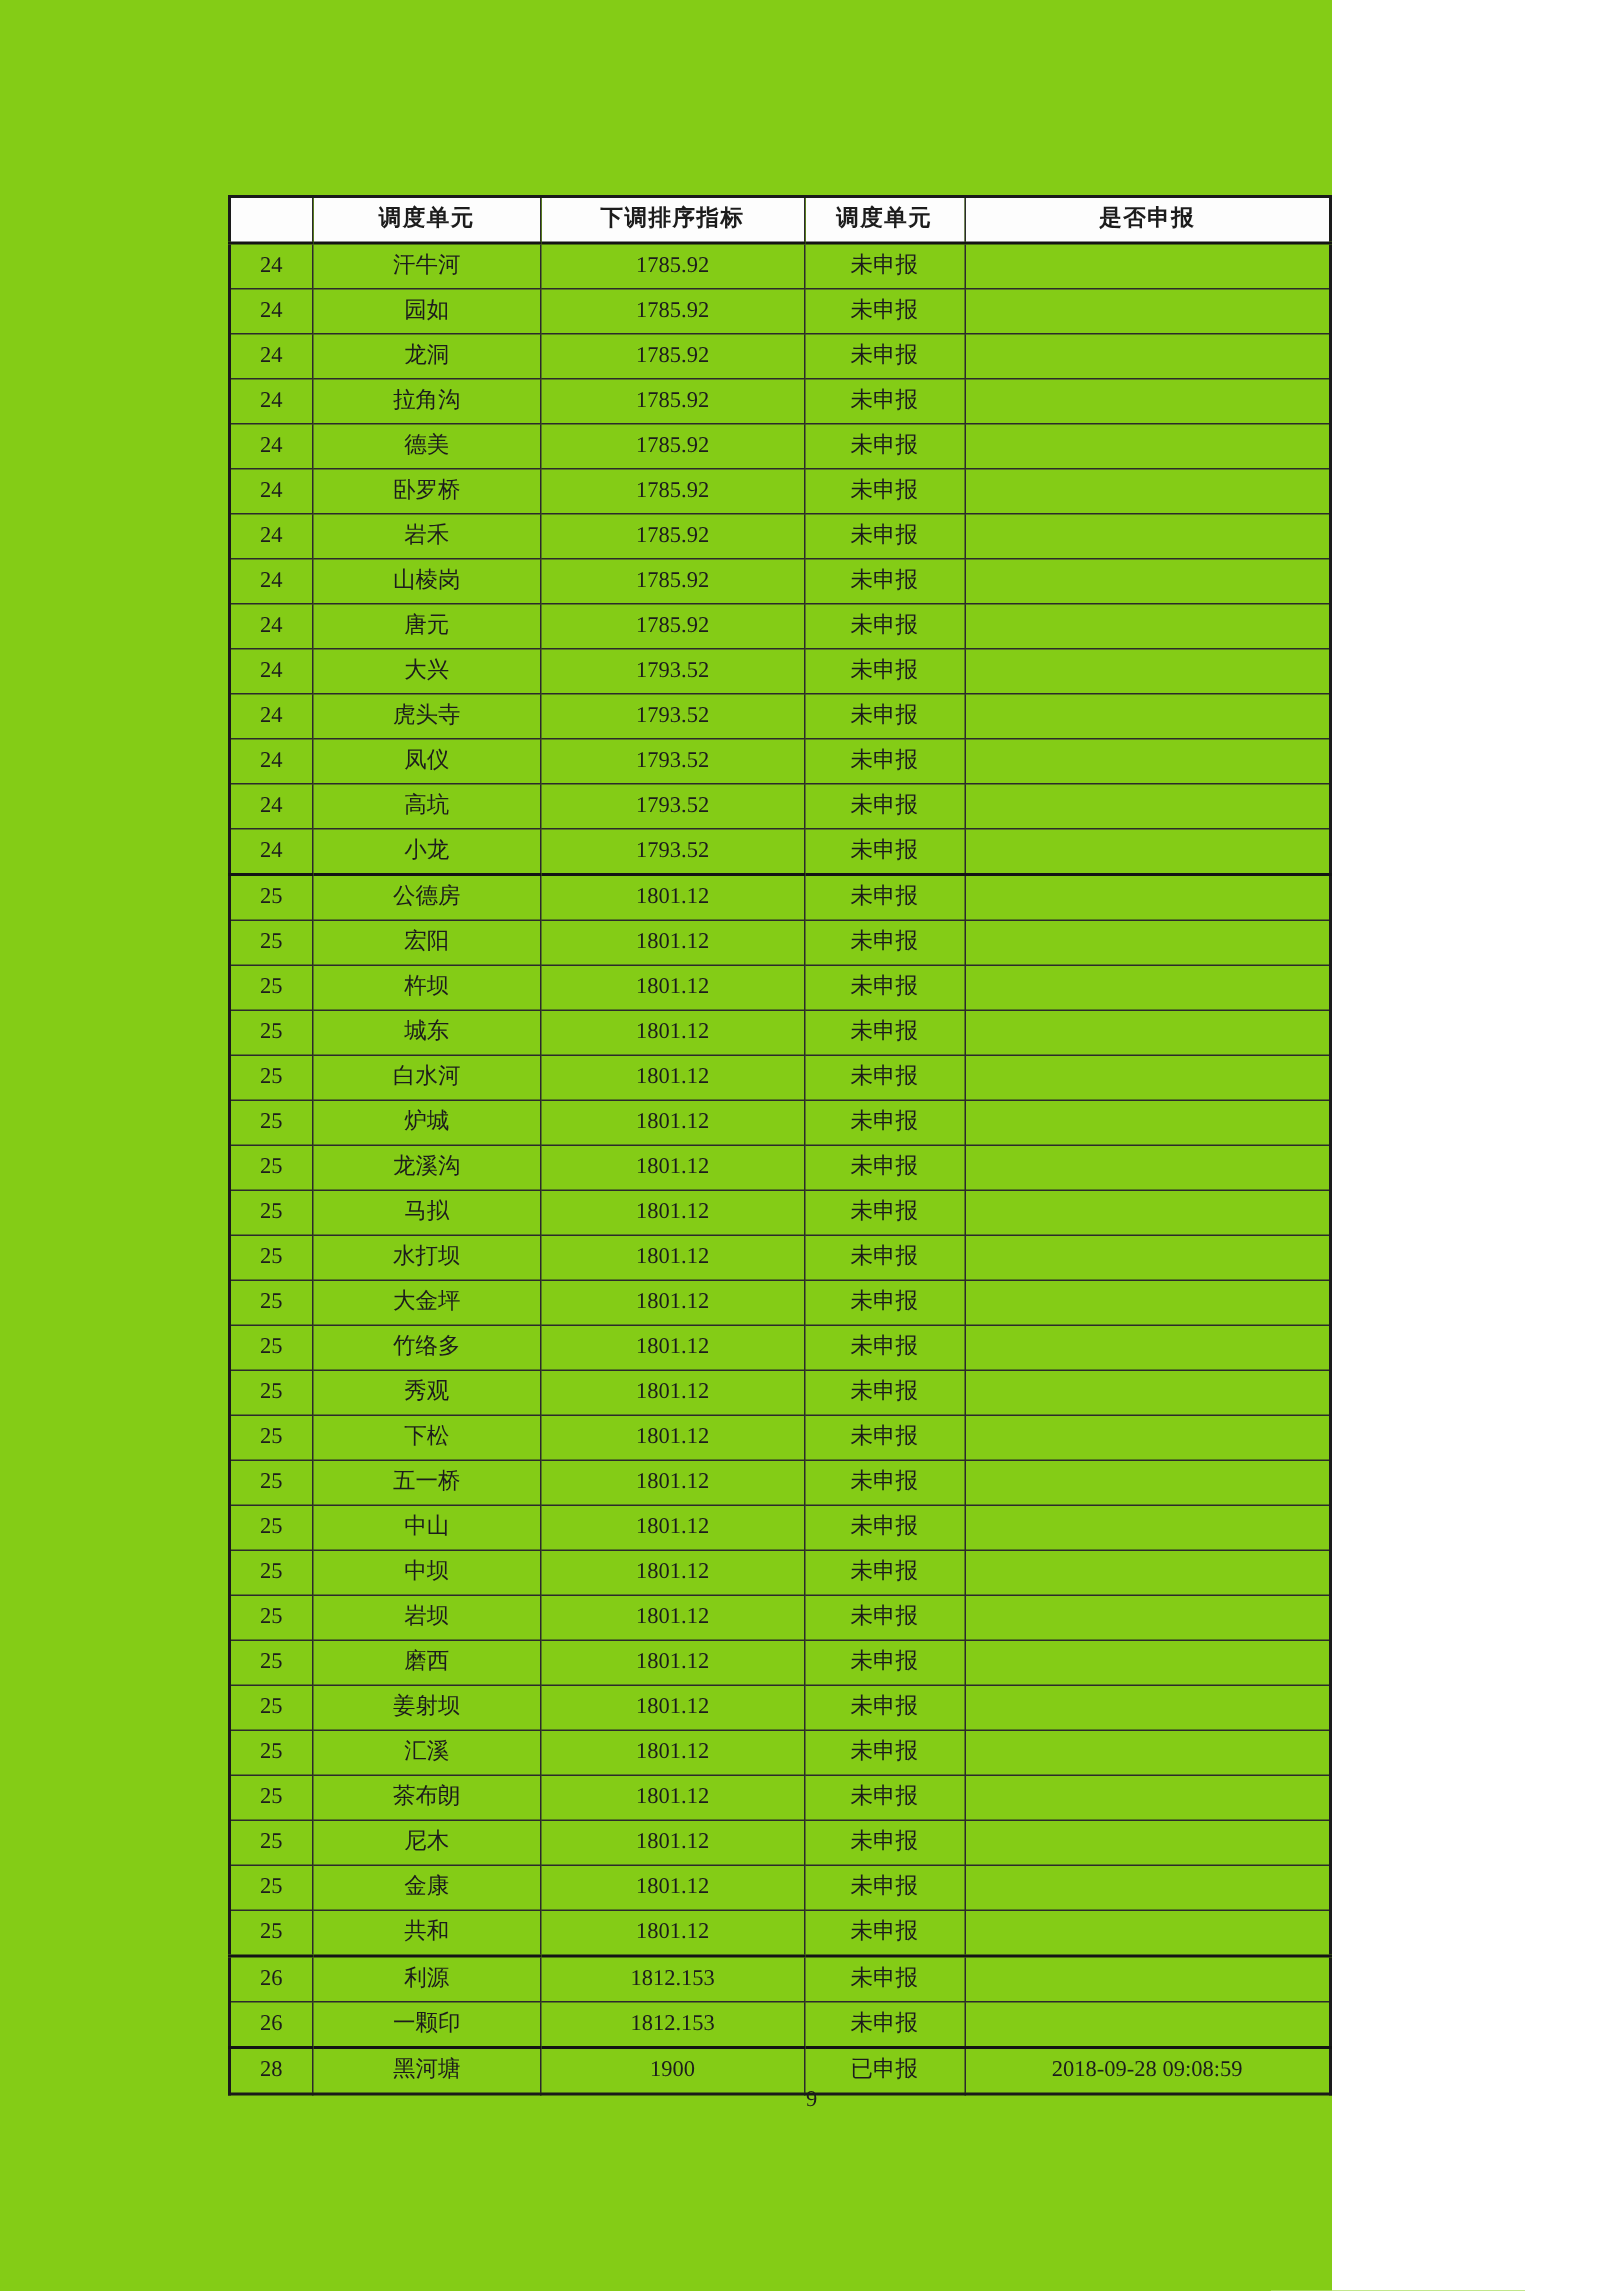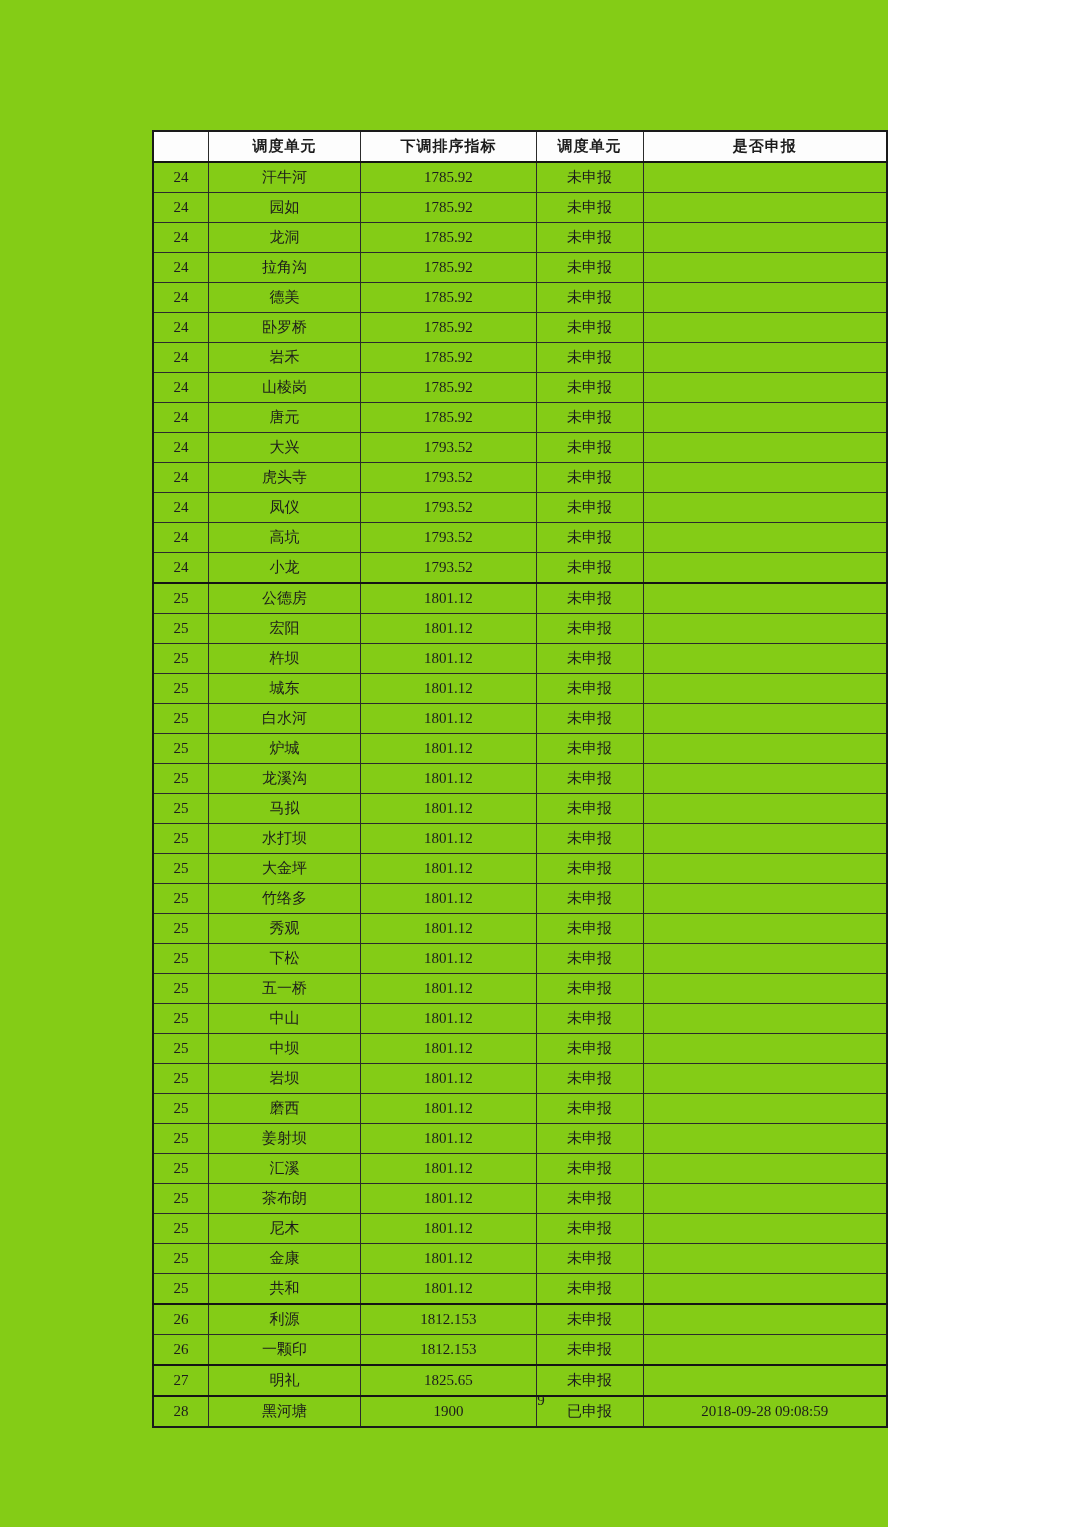--- a/index.html
+++ b/index.html
@@ -352,27 +352,20 @@
           <td class="time-cell"></td>
         </tr>
         <tr>
           <td class="idx">26</td>
           <td class="unit">一颗印</td>
           <td class="num">1812.153</td>
           <td class="status">未申报</td>
           <td class="time-cell"></td>
         </tr>
         <tr class="group-start">
-          <td class="idx">27</td>
-          <td class="unit">明礼</td>
-          <td class="num">1825.65</td>
-          <td class="status">未申报</td>
-          <td class="time-cell"></td>
-        </tr>
-        <tr class="group-start">
           <td class="idx">28</td>
           <td class="unit">黑河塘</td>
           <td class="num">1900</td>
           <td class="status">已申报</td>
           <td class="time-cell">2018-09-28 09:08:59</td>
         </tr>
       </tbody>
   </table>
 
   <div class="page-num">9</div>

